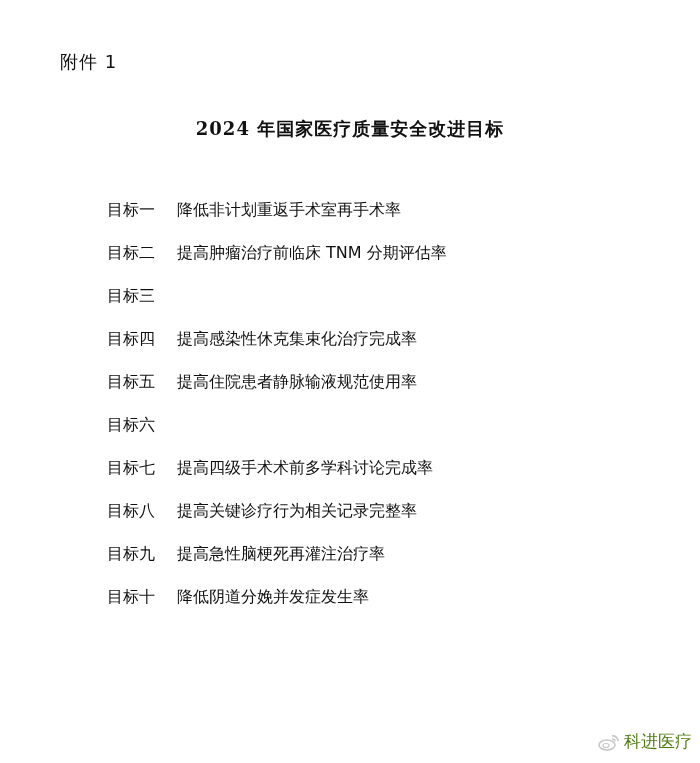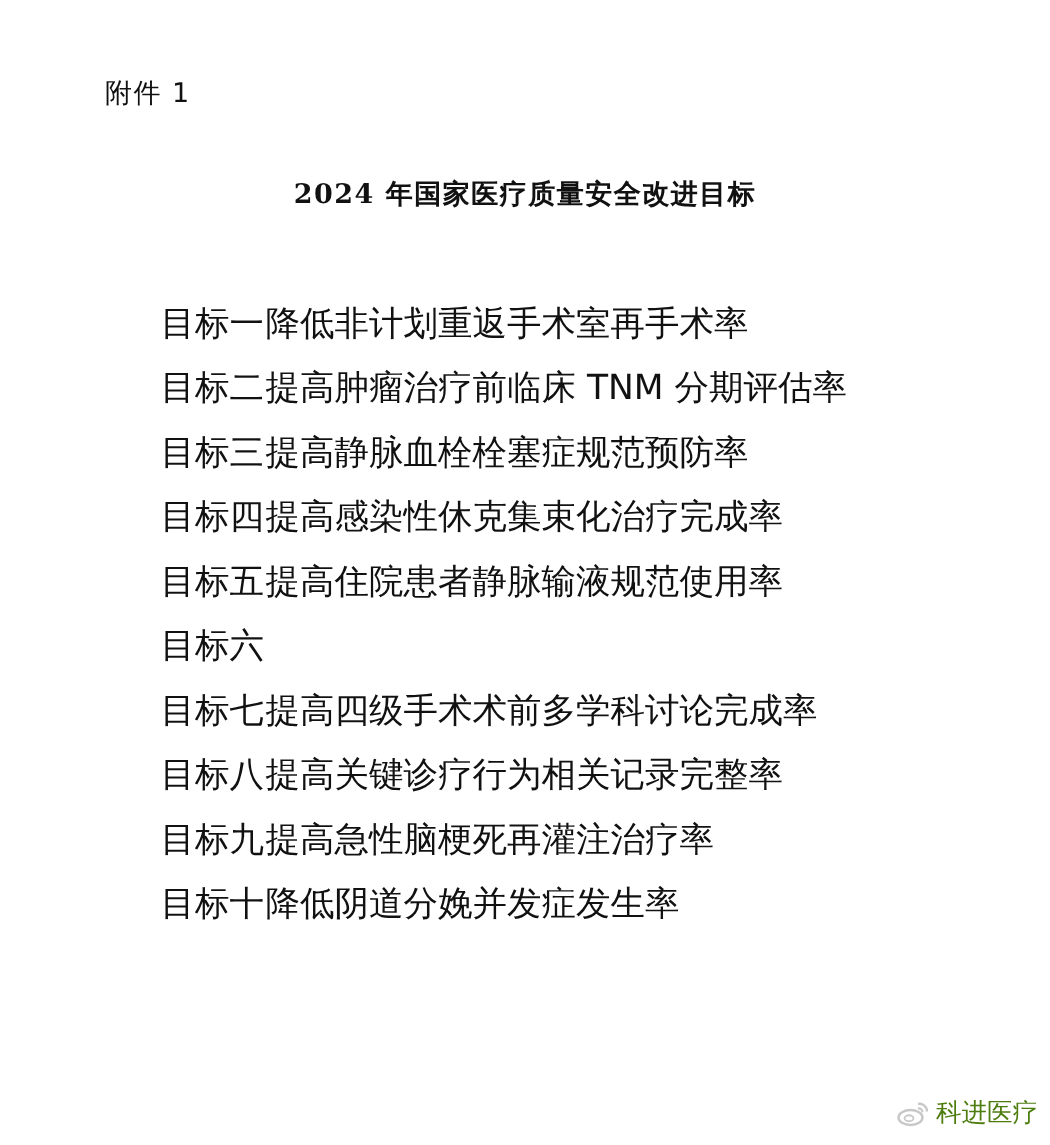--- a/index.html
+++ b/index.html
@@ -14,21 +14,20 @@
       overflow: hidden;
       font-family: "DejaVu Sans", "Liberation Sans", sans-serif;
       color: #111111;
     }
     .attachment {
       position: absolute;
       left: 60px;
       top: 50px;
       font-size: 18px;
       letter-spacing: 1px;
-      margin-left: 10px;
     }
     .title {
       position: absolute;
       left: 0;
       right: 0;
       top: 117px;
       text-align: center;
       font-family: "DejaVu Serif", "Liberation Serif", serif;
       font-size: 18px;
       font-weight: bold;
@@ -37,21 +36,21 @@
     .goals {
       position: absolute;
       left: 107px;
       top: 200px;
       margin: 0;
       padding: 0;
       list-style: none;
     }
     .goal {
       height: 43px;
-      font-size: 23px;
+      font-size: 16px;
       display: flex;
       align-items: flex-start;
       white-space: nowrap;
     }
     .goal-num {
       width: 70px;
       flex: 0 0 auto;
     }
     .goal-text {
       flex: 0 0 auto;
@@ -83,21 +82,20 @@
     <li class="goal">
       <span class="goal-num">目标一</span>
       <span class="goal-text">降低非计划重返手术室再手术率</span>
     </li>
     <li class="goal">
       <span class="goal-num">目标二</span>
       <span class="goal-text">提高肿瘤治疗前临床 TNM 分期评估率</span>
     </li>
     <li class="goal">
       <span class="goal-num">目标三</span>
-      <span class="goal-text">提高静脉血栓栓塞症规范预防率</span>
     </li>
     <li class="goal">
       <span class="goal-num">目标四</span>
       <span class="goal-text">提高感染性休克集束化治疗完成率</span>
     </li>
     <li class="goal">
       <span class="goal-num">目标五</span>
       <span class="goal-text">提高住院患者静脉输液规范使用率</span>
     </li>
     <li class="goal">

